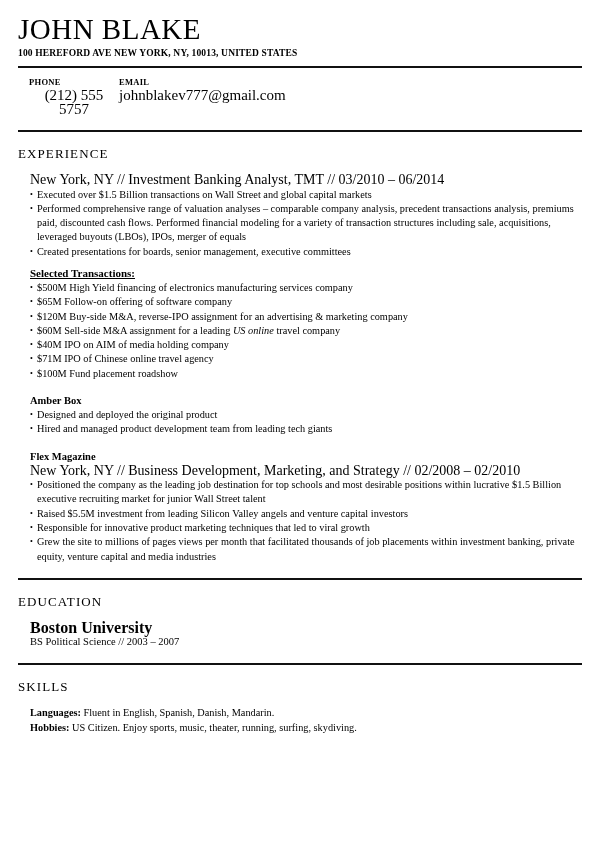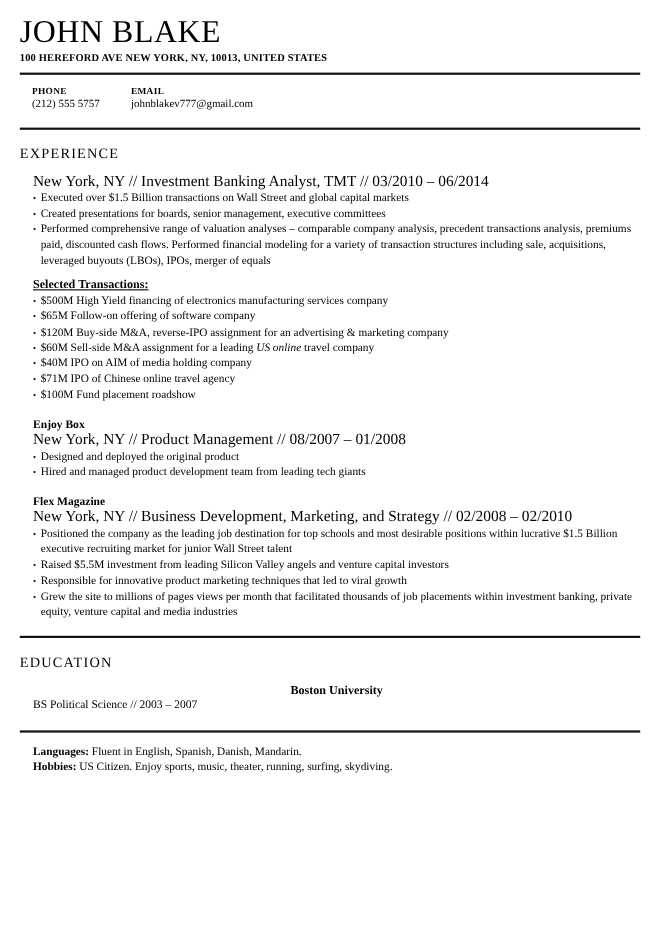--- a/index.html
+++ b/index.html
@@ -63,22 +63,23 @@
     flex-direction: column;
   }
   .contact-col.phone { width: 90px; }
   .contact-label {
     font-size: 8.5px;
     line-height: 12px;
     font-weight: bold;
     letter-spacing: 0.3px;
   }
   .contact-value {
-    font-size: 10px;
+    font-size: 15px;
     line-height: 14px;
+    text-align: center;
   }
   .contact-spacer { height: 14px; }
 
   
   .section {
     padding: 0 18px;
   }
   .section-title {
     font-size: 13px;
     line-height: 16px;
@@ -126,24 +127,23 @@
 
   .subhead {
     font-size: 11px;
     line-height: 15px;
     font-weight: bold;
     margin-top: 7px;
     text-decoration: underline;
   }
 
   .edu-school {
-    font-size: 11px;
+    font-size: 16px;
     line-height: 14px;
     font-weight: bold;
-    text-align: center;
   }
   .edu-degree {
     font-size: 10.5px;
     line-height: 14.5px;
   }
 
   .skill-line {
     font-size: 10.3px;
     line-height: 14.5px;
   }
@@ -178,37 +178,36 @@
 
   <hr class="rule">
 
   <div class="section">
     <h2 class="section-title">EXPERIENCE</h2>
     <div class="section-body" id="experience-body">
         <div class="job">
           <div class="job-meta">New York, NY // Investment Banking Analyst, TMT // 03/2010 – 06/2014</div>
           <ul class="bullets">
             <li>Executed over $1.5 Billion transactions on Wall Street and global capital markets</li>
+            <li>Performed comprehensive range of valuation analyses – comparable company analysis, precedent transactions analysis, premiums paid, discounted cash flows. Performed financial modeling for a variety of transaction structures including sale, acquisitions, leveraged buyouts (LBOs), IPOs, merger of equals</li>
             <li>Created presentations for boards, senior management, executive committees</li>
-            <li>Performed comprehensive range of valuation analyses – comparable company analysis, precedent transactions analysis, premiums paid, discounted cash flows. Performed financial modeling for a variety of transaction structures including sale, acquisitions, leveraged buyouts (LBOs), IPOs, merger of equals</li>
           </ul>
           <div class="subhead">Selected Transactions:</div>
           <ul class="bullets">
             <li>$500M High Yield financing of electronics manufacturing services company</li>
             <li>$65M Follow-on offering of software company</li>
             <li>$120M Buy-side M&amp;A, reverse-IPO assignment for an advertising &amp; marketing company</li>
             <li>$60M Sell-side M&amp;A assignment for a leading <i>US online</i> travel company</li>
             <li>$40M IPO on AIM of media holding company</li>
             <li>$71M IPO of Chinese online travel agency</li>
             <li>$100M Fund placement roadshow</li>
           </ul>
         </div>
         <div class="job">
-          <div class="job-title">Enjoy Box</div>
-          <div class="job-meta">New York, NY // Product Management // 08/2007 – 01/2008</div>
+          <div class="job-title">Amber Box</div>
           <ul class="bullets">
             <li>Designed and deployed the original product</li>
             <li>Hired and managed product development team from leading tech giants</li>
           </ul>
         </div>
         <div class="job">
           <div class="job-title">Flex Magazine</div>
           <div class="job-meta">New York, NY // Business Development, Marketing, and Strategy // 02/2008 – 02/2010</div>
           <ul class="bullets">
             <li>Positioned the company as the leading job destination for top schools and most desirable positions within lucrative $1.5 Billion executive recruiting market for junior Wall Street talent</li>
@@ -230,19 +229,20 @@
           <div class="edu-school">Boston University</div>
           <div class="edu-degree">BS Political Science // 2003 – 2007</div>
         </div>
       </div>
   </div>
 
   <div class="section-gap-bottom"></div>
   <hr class="rule">
 
   <div class="section">
+    <h2 class="section-title">SKILLS</h2>
     <div class="section-body" id="skills-body">
         <div class="skill-line"><b>Languages:</b><span> Fluent in English, Spanish, Danish, Mandarin.</span></div>
         <div class="skill-line"><b>Hobbies:</b><span> US Citizen. Enjoy sports, music, theater, running, surfing, skydiving.</span></div>
       </div>
   </div>
 
 </div>
 
 </body></html>

